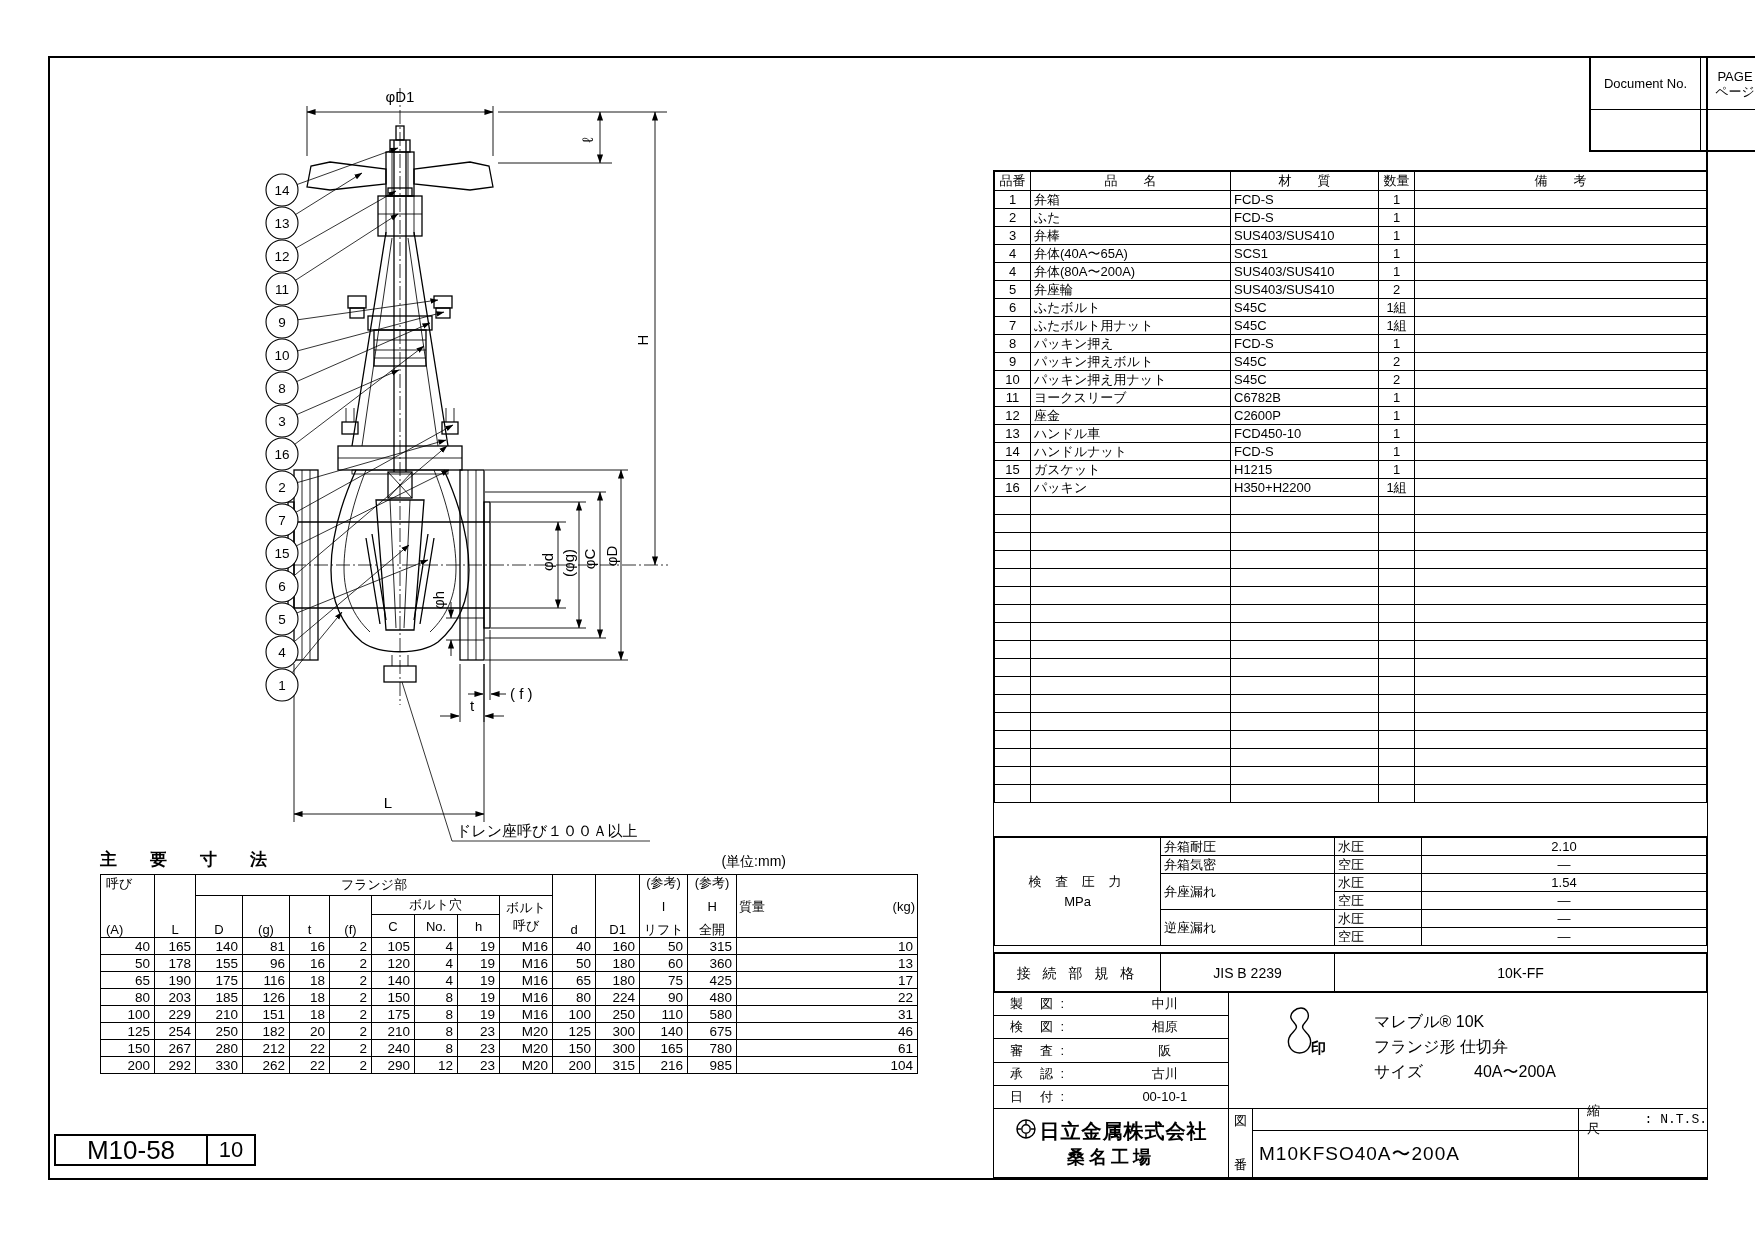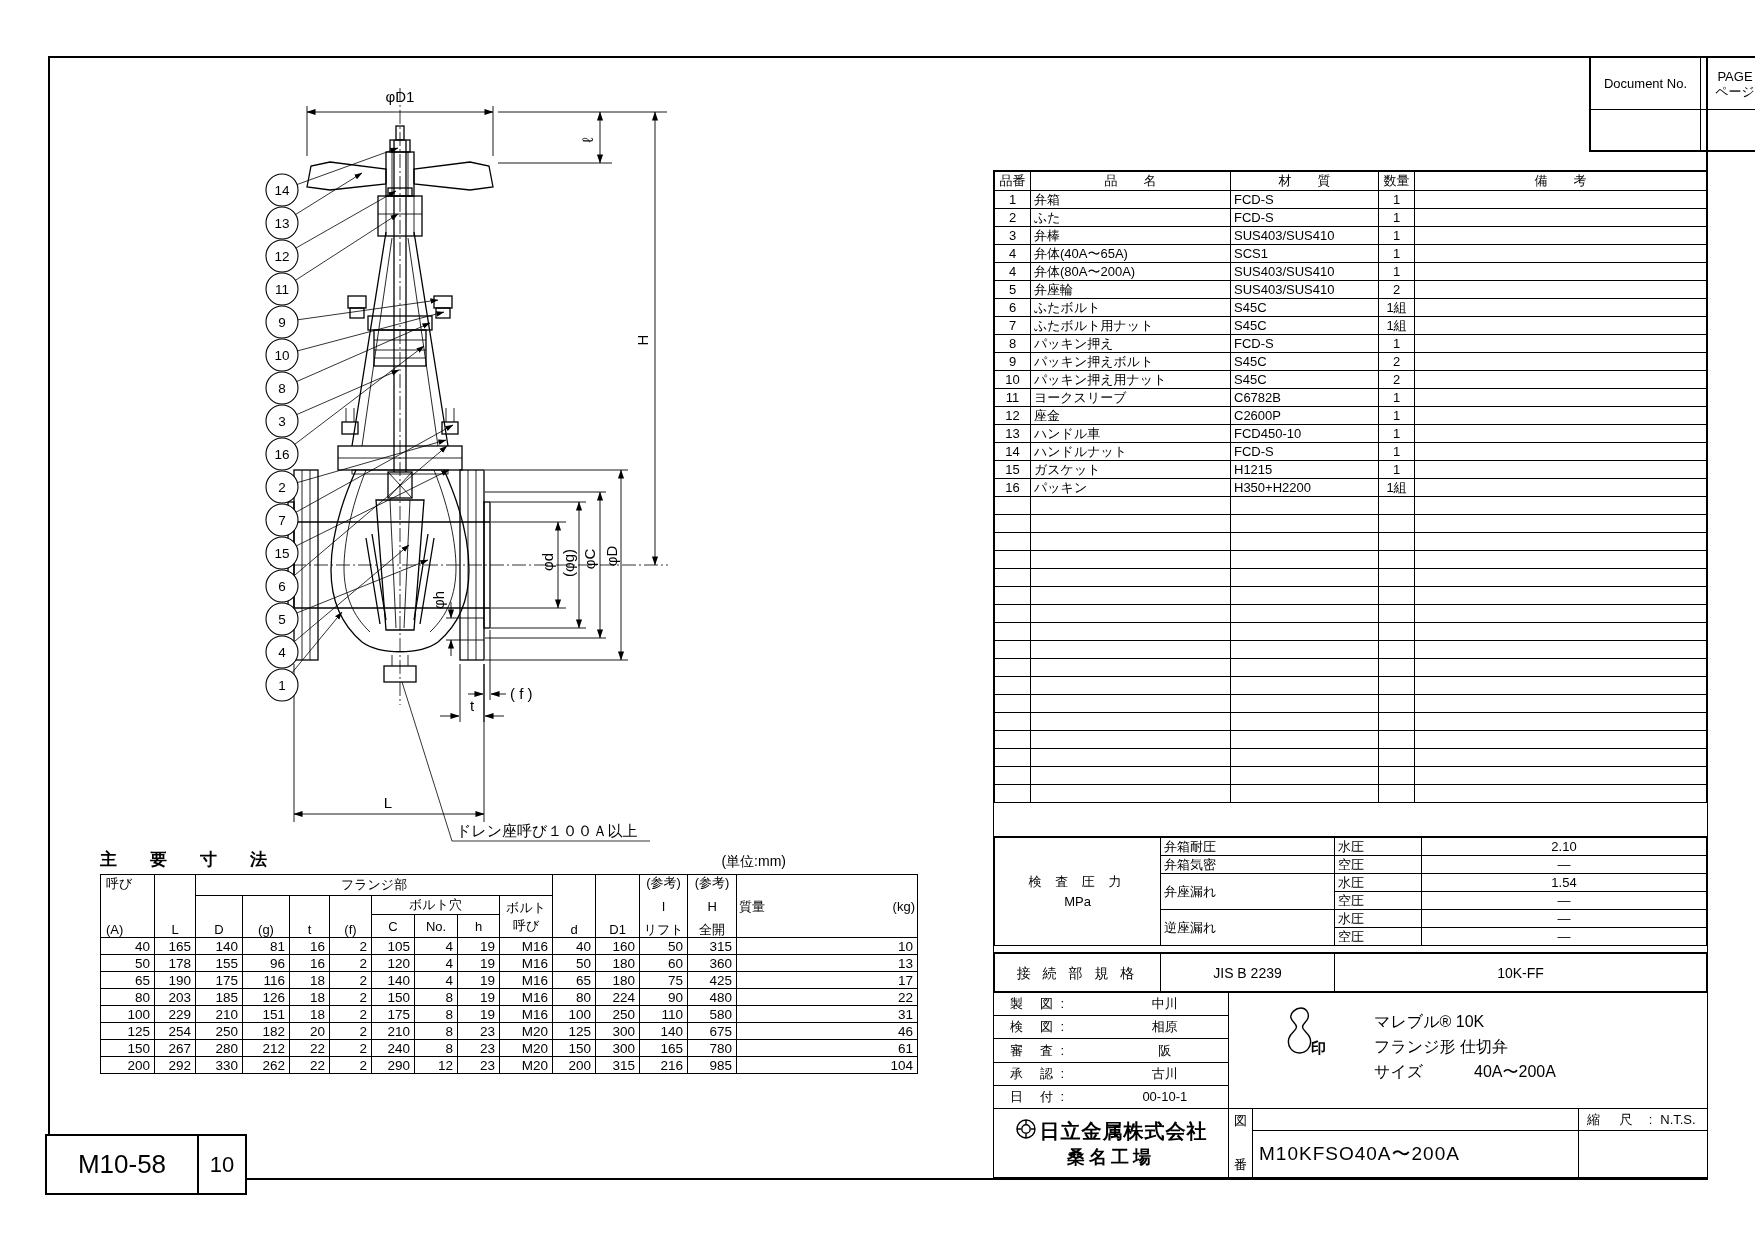--- a/index.html
+++ b/index.html
@@ -47,41 +47,41 @@
 
   .company-row{display:flex;height:68px;}
   .company-cell{width:235px;border-right:1px solid #000;display:flex;flex-direction:column;align-items:center;justify-content:center;}
   .company-name{font-size:20px;font-weight:bold;letter-spacing:1px;display:flex;align-items:flex-start;gap:3px;}
   .company-plant{font-size:18px;font-weight:bold;letter-spacing:4px;}
   .zuban-col{width:24px;border-right:1px solid #000;display:flex;flex-direction:column;justify-content:space-between;
              align-items:center;font-size:13px;padding:3px 0;}
   .zuban-val{width:325px;display:flex;flex-direction:column;}
   .zuban-val .top{height:22px;border-bottom:1px solid #000;}
   .zuban-val .bot{flex:1;display:flex;align-items:center;font-size:19px;padding-left:6px;letter-spacing:1px;}
-  .scale-col{flex:1;border-left:1px solid #000;display:flex;flex-direction:column;}
+  .scale-col{flex:1;border-left:1px solid #000;display:flex;flex-direction:column;font-family:Liberation Mono, monospace;}
   .scale-row{height:22px;border-bottom:1px solid #000;display:flex;align-items:center;font-size:13px;padding-left:8px;gap:8px;}
   .scale-row .sl{letter-spacing:8px;}
 
   
   .dims-block{position:absolute;left:100px;top:848px;width:686px;}
   .dims-title-row{display:flex;justify-content:space-between;align-items:flex-end;margin-bottom:3px;}
   .dims-title{font-size:17px;letter-spacing:8px;font-weight:bold;}
   .dims-unit{font-size:14px;margin-left:46px;}
   table.dims{border-collapse:collapse;width:818px;table-layout:fixed;}
   table.dims td,table.dims th{border:1px solid #000;font-size:13px;font-weight:normal;padding:0 2px;
        overflow:hidden;white-space:nowrap;text-align:center;}
   table.dims .hrow1 th{height:21px;} table.dims .hrow2 th{height:19px;} table.dims .hrow3 th{height:23px;}
   table.dims tbody td{height:17px;text-align:right;padding-right:4px;font-size:13.5px;}
   .vb{vertical-align:bottom;}
   .col-a{display:flex;flex-direction:column;justify-content:space-between;height:62px;align-items:flex-start;padding-left:3px;}
   .stack3{display:flex;flex-direction:column;justify-content:space-between;height:62px;align-items:center;line-height:15px;}
   .stack2{display:flex;flex-direction:row;justify-content:space-between;height:62px;align-items:center;line-height:15px;}
 
   
-  .corner-box{position:absolute;left:45px;top:1134px;height:61px;display:flex;border:2px solid #000;background:#fff;}
+  .corner-box{position:absolute;left:54px;top:1134px;height:32px;display:flex;border:2px solid #000;background:#fff;}
   .corner-box .code{width:152px;display:flex;align-items:center;justify-content:center;font-size:26px;border-right:2px solid #000;}
   .corner-box .rev{width:46px;display:flex;align-items:center;justify-content:center;font-size:22px;}
 
   
   svg.valve{position:absolute;left:0;top:0;}
   .ln{stroke:#000;stroke-width:1.3;fill:none;}
   .tn{stroke:#000;stroke-width:0.85;fill:none;}
   .cl{stroke:#000;stroke-width:0.8;fill:none;stroke-dasharray:14 3 2 3;}
   .dim{stroke:#000;stroke-width:0.9;fill:none;}
   .leader{stroke:#000;stroke-width:0.8;fill:none;}

